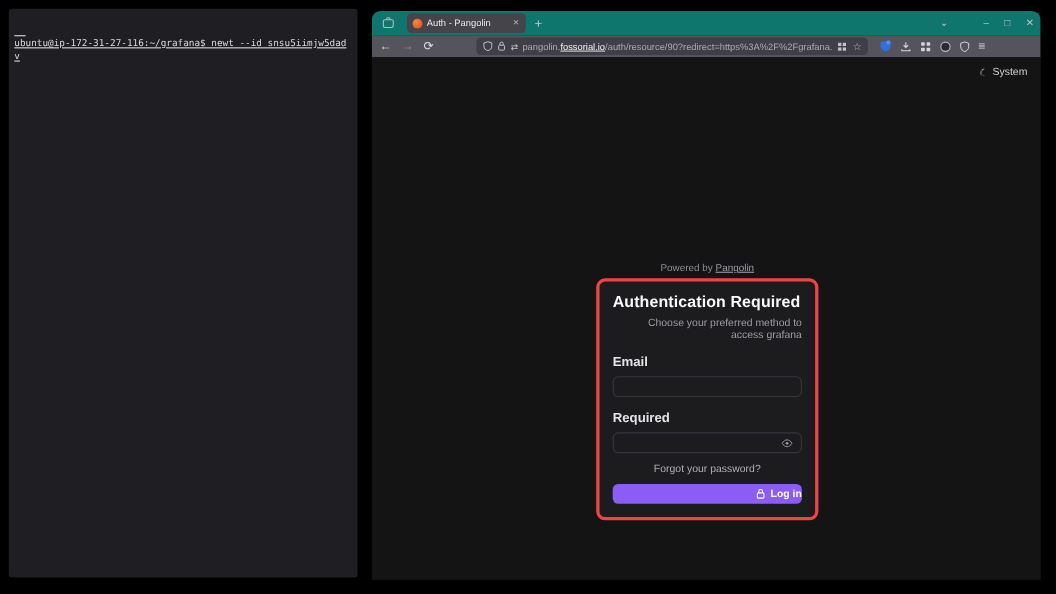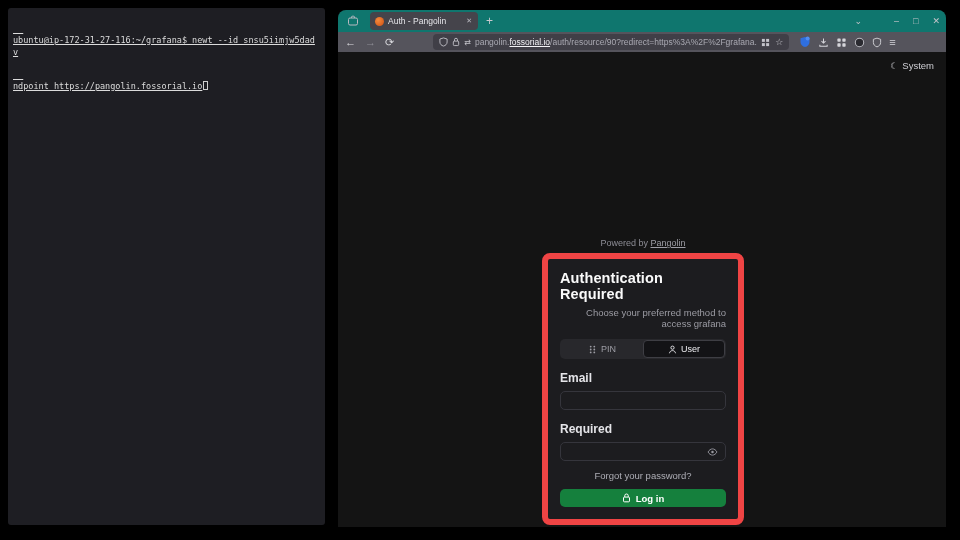--- a/index.html
+++ b/index.html
@@ -51,47 +51,46 @@
   .content { position:relative; height:475px; background:#141414; }
   .theme-toggle { position:absolute; top:8px; right:12px; display:flex; align-items:center;
                   gap:4px; color:#cfcfd4; font-size:9.5px; }
   .moon { font-size:9px; }
 
   .powered { position:absolute; top:186px; left:204px; width:202px; text-align:center;
              font-size:9px; color:#8d8d95; }
   .powered a { color:#9d9da5; text-decoration:underline; }
 
   .card { position:absolute; left:204px; top:201px; width:202px;
-          background:#1c1c1f; border:6px solid #ef4444; border-radius:8px; padding:11px 12px 12px; }
+          background:#1c1c1f; border:3px solid #ef4444; border-radius:8px; padding:11px 12px 12px; }
   .card-title { font-size:14.5px; font-weight:bold; color:#fafafa; letter-spacing:0.1px; }
   .card-sub { font-size:9.5px; color:#9c9ca4; margin-top:5px;text-align:right; }
 
   .tabs { margin-top:10px; height:20px; background:#28282c; border-radius:5px;
           display:grid; grid-template-columns:1fr 1fr; padding:1px; }
   .tab-trigger { display:flex; align-items:center; justify-content:center; gap:4px;
                  font-size:9px; color:#9d9da5; border-radius:4px; }
   .tab-trigger.active { background:#131316; border:1px solid #3e3e44; color:#ececf0; }
 
   .field-label { margin-top:12px; font-size:12px; font-weight:bold; color:#e4e4e8; }
   .input { margin-top:6px; height:19px; border:1px solid #35353c; border-radius:5px;
            background:transparent; display:flex; align-items:center; padding:0 7px; }
   .input .flex { flex:1; }
   .eye { color:#9a9aa2; display:flex; }
 
   .forgot { margin-top:9px; text-align:center; font-size:9.5px; color:#aeaeb6; }
-  .login-btn { margin-top:8px; height:18px; width:100%; border-radius:5px; background:#15803d;
-               display:flex; align-items:center; justify-content:center; gap:5px;
+  .login-btn { margin-top:8px; height:18px; width:100%; border-radius:5px; background:#8b5cf6;
+               display:flex; align-items:center; justify-content:flex-end; gap:5px;
                color:#ffffff; font-size:9.5px; font-weight:bold; }
 </style>
 </head>
 <body>
 
 <div class="terminal">
   <span class="term-line">ubuntu@ip-172-31-27-116:~/grafana$ newt --id snsu5iimjw5dadv</span>
-  <span class="term-line"><span>ndpoint https://pangolin.fossorial.io</span><span class="cursor"></span></span>
 </div>
 
 <div class="browser">
 
   <div class="tabbar">
     <div class="fxview">
       <svg width="12" height="12" viewBox="0 0 12 12">
         <rect x="1.5" y="3" width="9" height="7" rx="1.5" fill="none" stroke="currentColor" stroke-width="1"></rect>
         <path d="M4.5 3V2.2a1 1 0 0 1 1-1h1a1 1 0 0 1 1 1V3" fill="none" stroke="currentColor" stroke-width="1"></path>
       </svg>
@@ -172,40 +171,20 @@
 
     <div class="powered">
       <span>Powered by</span>
       <a>Pangolin</a>
     </div>
 
     <div class="card">
       <div class="card-title">Authentication Required</div>
       <div class="card-sub">Choose your preferred method to access grafana</div>
 
-      <div class="tabs">
-        <div class="tab-trigger">
-          <svg width="9" height="9" viewBox="0 0 10 10">
-            <circle cx="3" cy="1.8" r="1" fill="currentColor"></circle>
-              <circle cx="7" cy="1.8" r="1" fill="currentColor"></circle>
-            <circle cx="3" cy="5" r="1" fill="currentColor"></circle>
-              <circle cx="7" cy="5" r="1" fill="currentColor"></circle>
-            <circle cx="3" cy="8.2" r="1" fill="currentColor"></circle>
-              <circle cx="7" cy="8.2" r="1" fill="currentColor"></circle>
-          </svg>
-          <span>PIN</span>
-        </div>
-        <div class="tab-trigger active">
-          <svg width="9" height="9" viewBox="0 0 10 10">
-            <circle cx="5" cy="3" r="1.8" fill="none" stroke="currentColor" stroke-width="1"></circle>
-            <path d="M1.6 9.2c.4-2 1.7-3 3.4-3s3 1 3.4 3" fill="none" stroke="currentColor" stroke-width="1"></path>
-          </svg>
-          <span>User</span>
-        </div>
-      </div>
 
       <div class="field-label">Email</div>
       <div class="input">
           <span class="flex"></span>
         </div>
 
       <div class="field-label">Required</div>
       <div class="input">
         <span class="flex"></span>
         <span class="eye">

